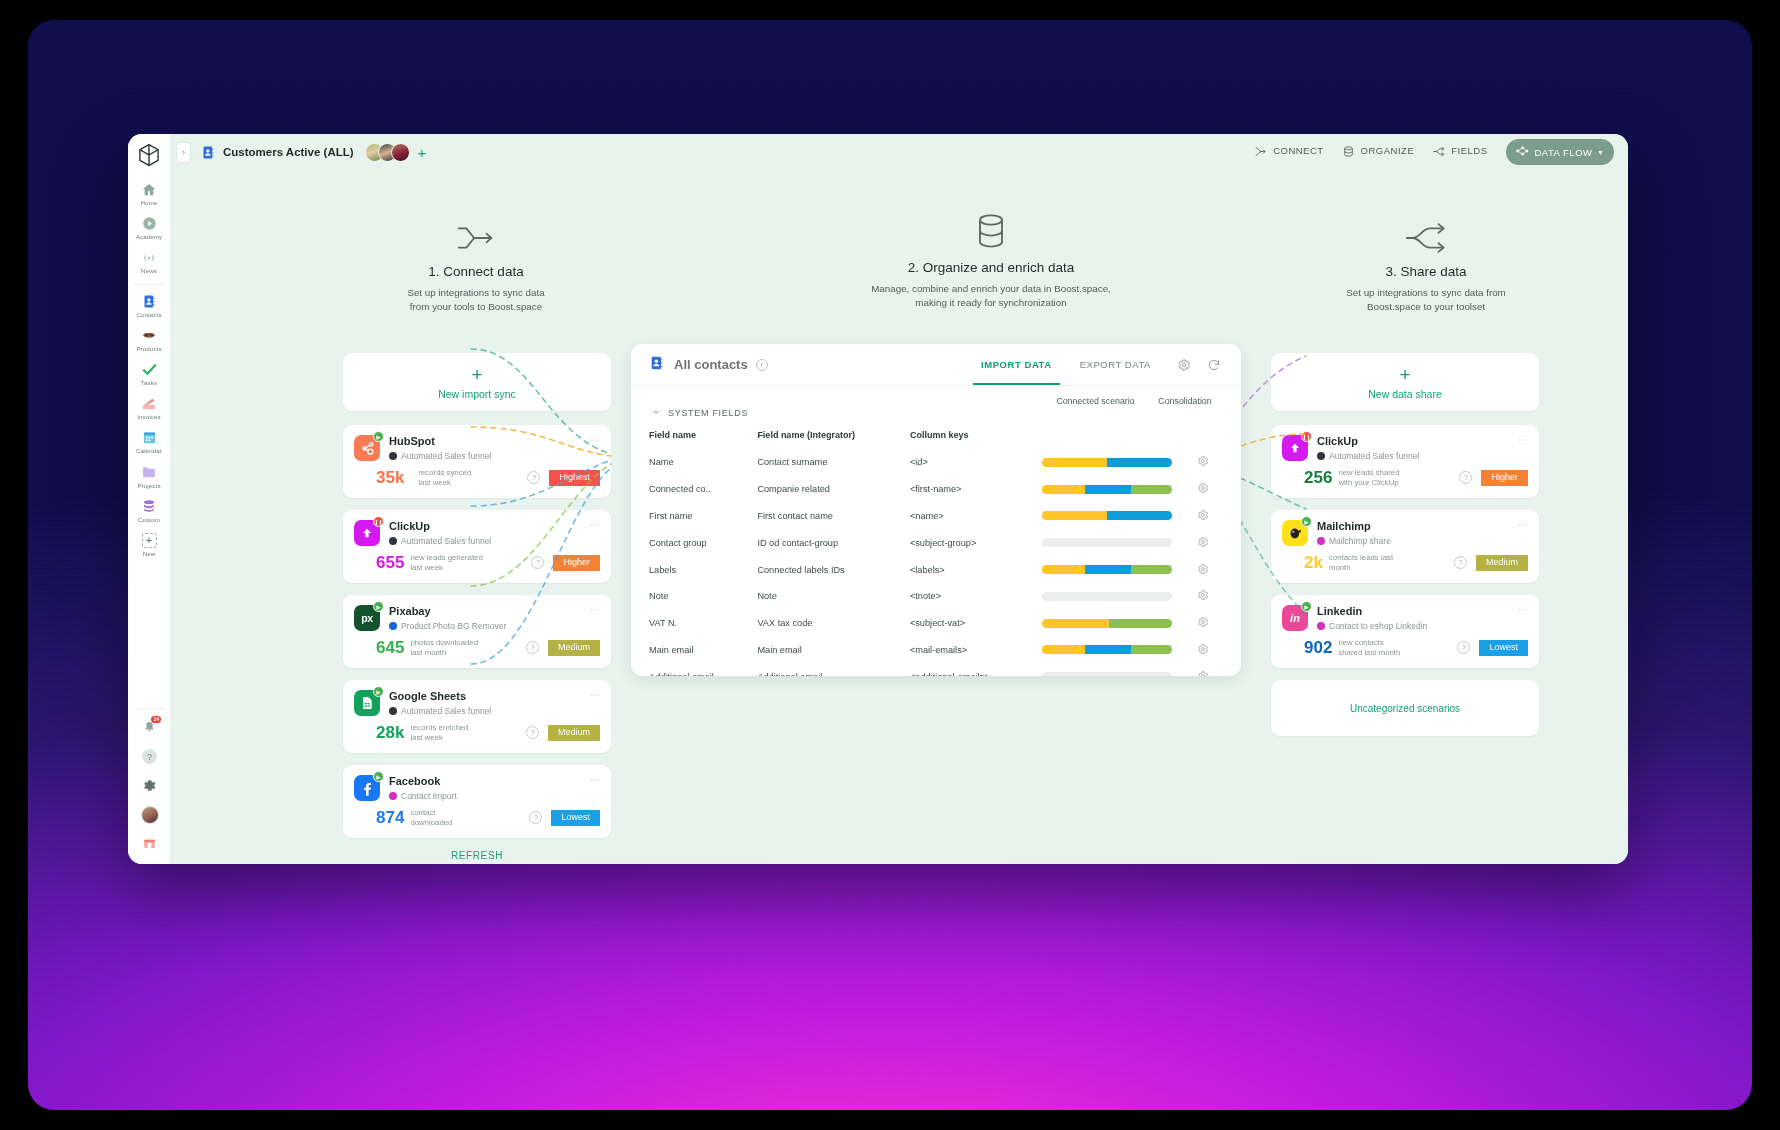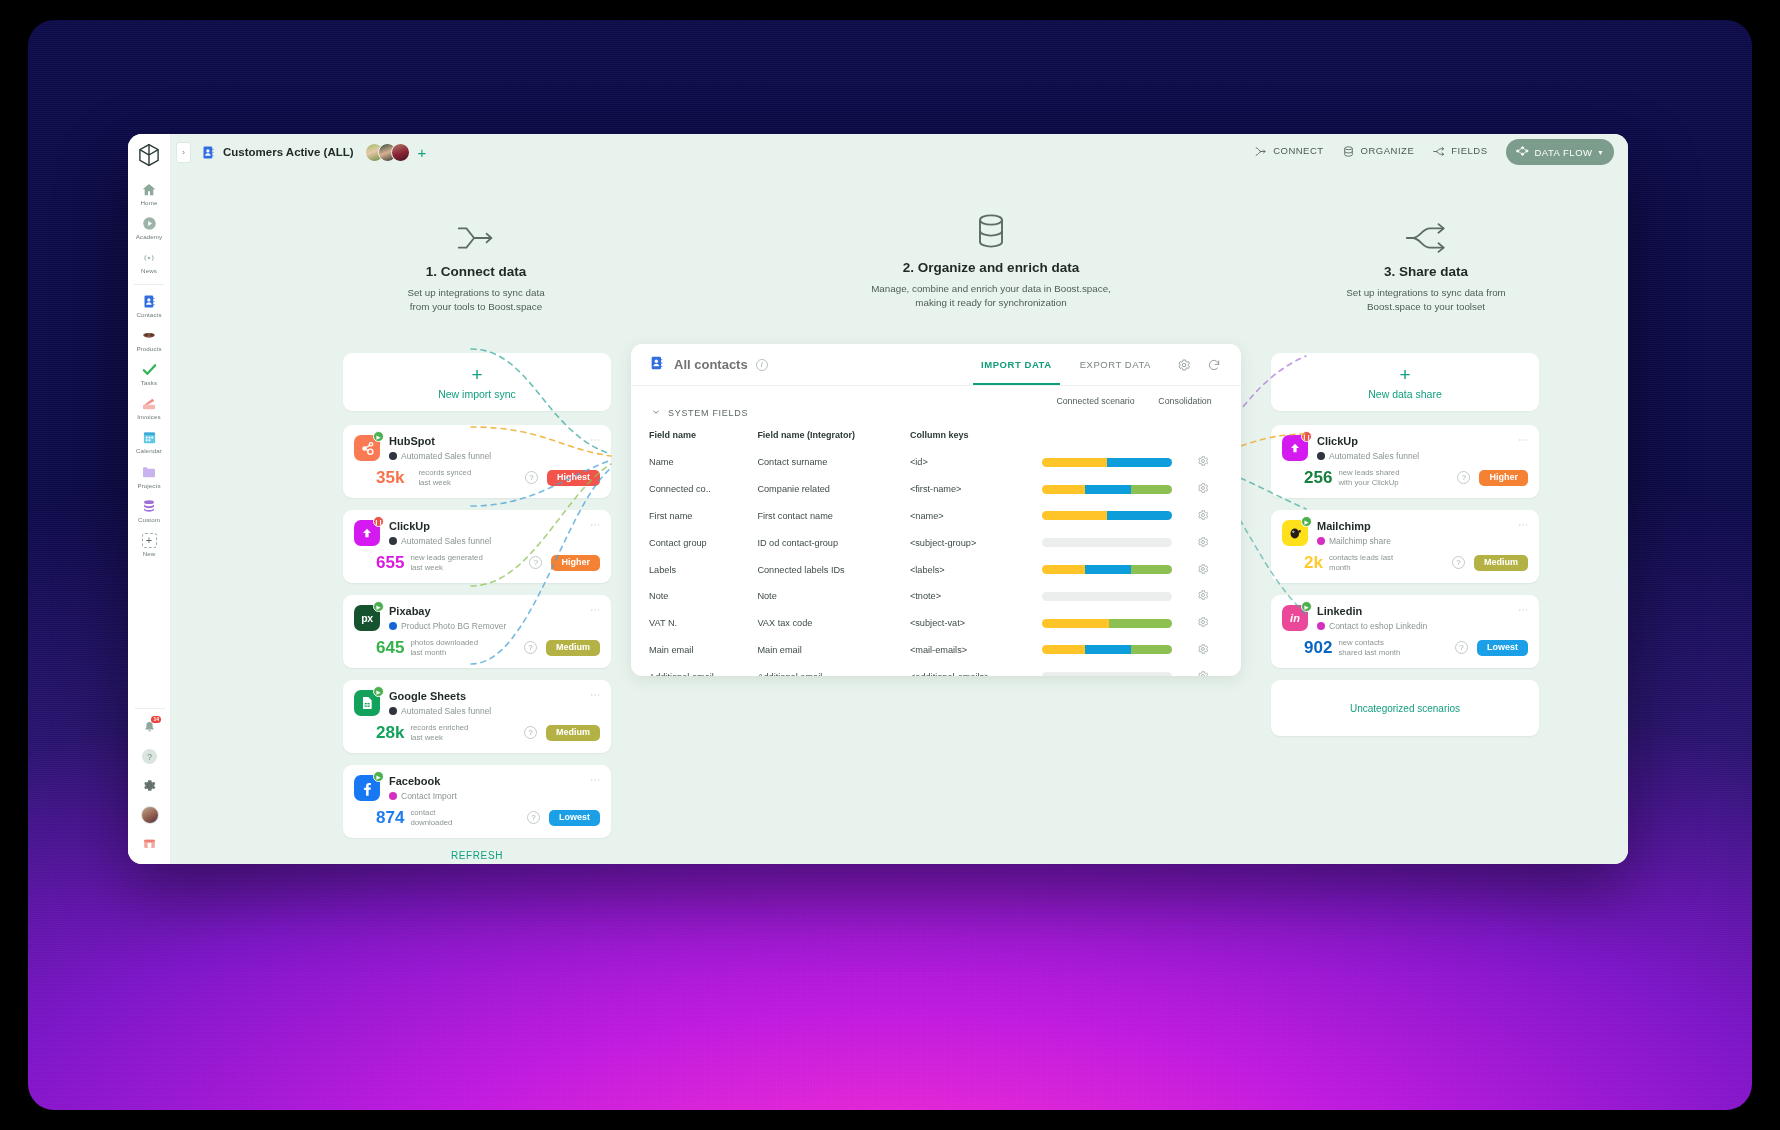--- a/index.html
+++ b/index.html
@@ -146,21 +146,21 @@
     display: flex; align-items: center; gap: 6px;
     font-size: 9.5px; letter-spacing: .5px; cursor: pointer;
   }
 
   
   #cols {
     position: absolute; top: 36px; left: 0; right: 0; bottom: 0;
   }
   .colhead { position: absolute; text-align: center; }
   .colhead .ch-ico { height: 42px; display: flex; align-items: flex-end; justify-content: center; margin-bottom: 10px;}
-  .colhead h2 { font-size: 13.5px; color: #1f2a26; font-weight: bold; margin-bottom: 7px; }
+  .colhead h2 { font-size: 13.5px; color: #1f2a26; font-weight: normal; margin-bottom: 7px; }
   .colhead p { font-size: 9.8px; color: #4f5d57; line-height: 1.42; }
 
   #head1 { left: 160px; top: 42px; width: 290px; }
   #head2 { left: 610px; top: 38px; width: 420px; }
   #head3 { left: 1110px; top: 42px; width: 290px; }
 
   
   .card-col { position: absolute; width: 268px; }
   #left-col { left: 172px; top: 183px; }
   #right-col { left: 1100px; top: 183px; }
@@ -217,22 +217,22 @@
   .ic-num { font-size: 17px; font-weight: bold; line-height: 1; }
   .ic-desc { font-size: 7.8px; color: #8b968f; line-height: 1.22; margin-left: 6px; }
   .ic-help {
     margin-left: auto; width: 13px; height: 13px; border-radius: 50%;
     border: 1px solid #c2ccc7; color: #a4b0aa;
     font-size: 8px; display: flex; align-items: center; justify-content: center;
     cursor: pointer; flex: none;
   }
   .ic-tag {
     margin-left: 9px; flex: none;
-    border-radius: 5px; color: #fff;
-    font-size: 9px; font-weight: bold;
+    border-radius: 0; color: #fff;
+    font-size: 9px; font-weight: normal;
     padding: 3.5px 10px; line-height: 1;
   }
   .refresh-link {
     text-align: center; font-size: 10px; color: #13a07e;
     letter-spacing: .6px; margin-top: 12px; cursor: pointer;
   }
   .uncat-card {
     background: #fff; border-radius: 9px; height: 56px;
     display: flex; align-items: center; justify-content: center;
     font-size: 10px; color: #13a07e; cursor: pointer;

